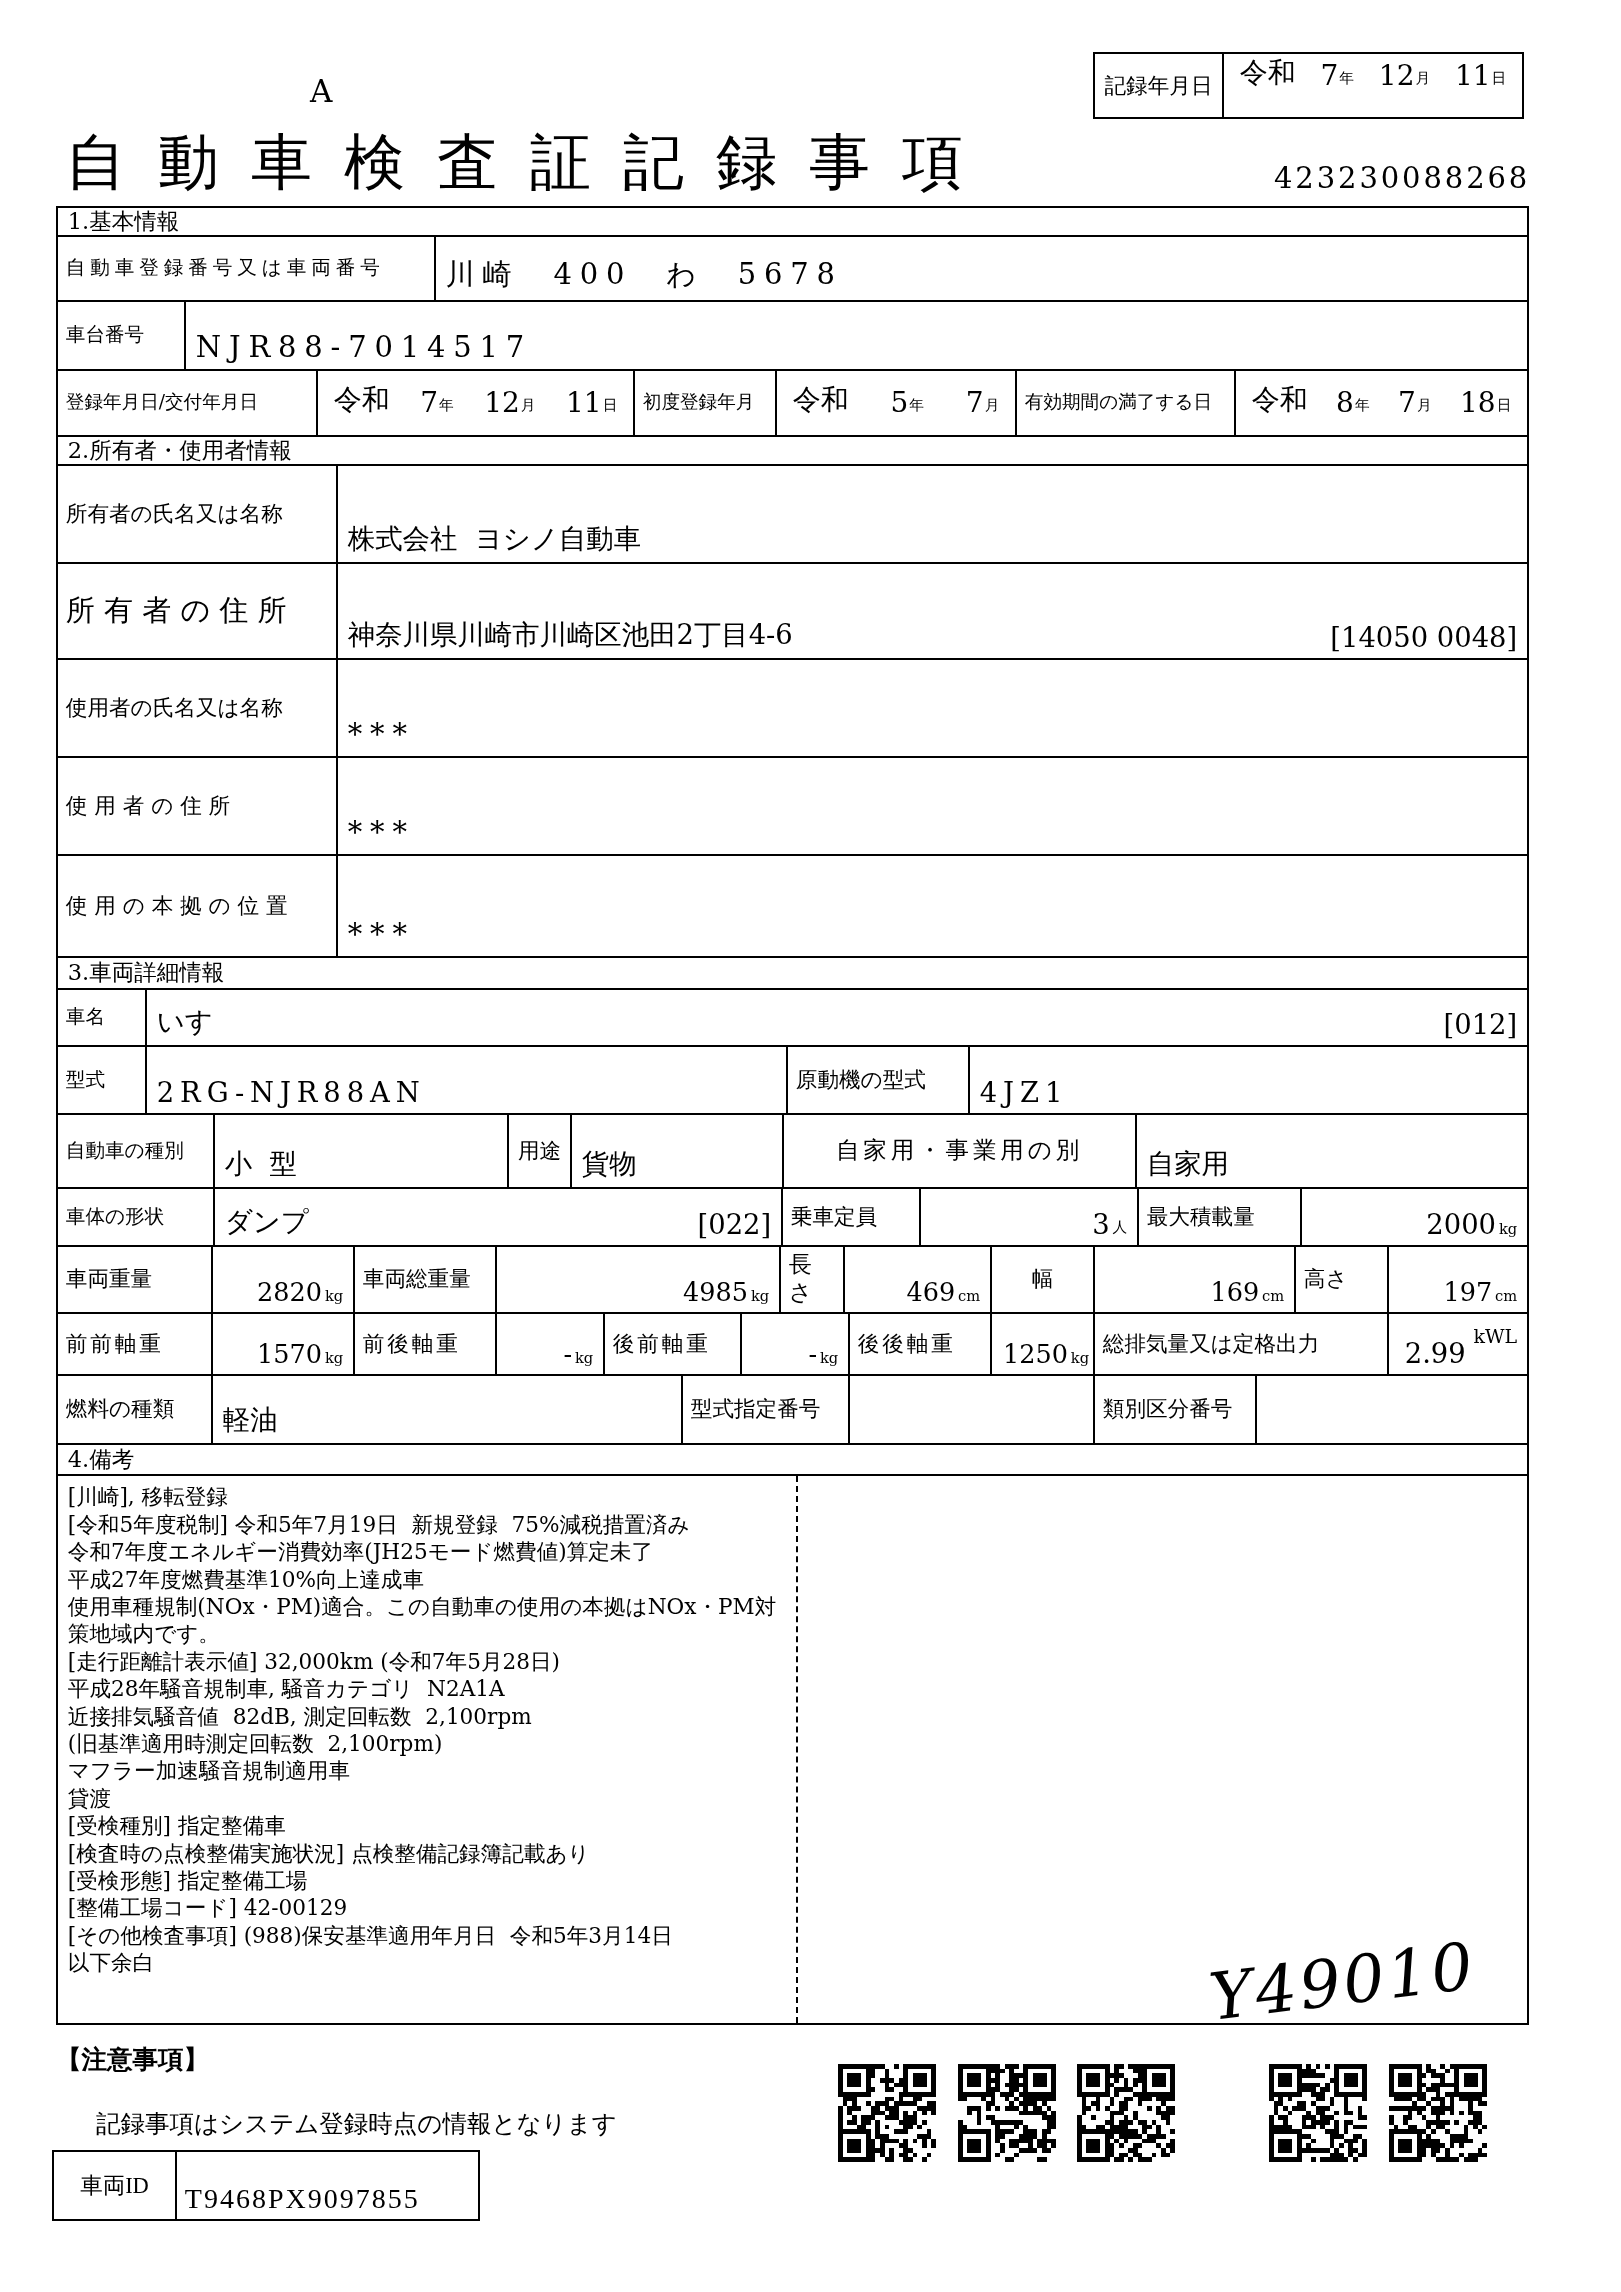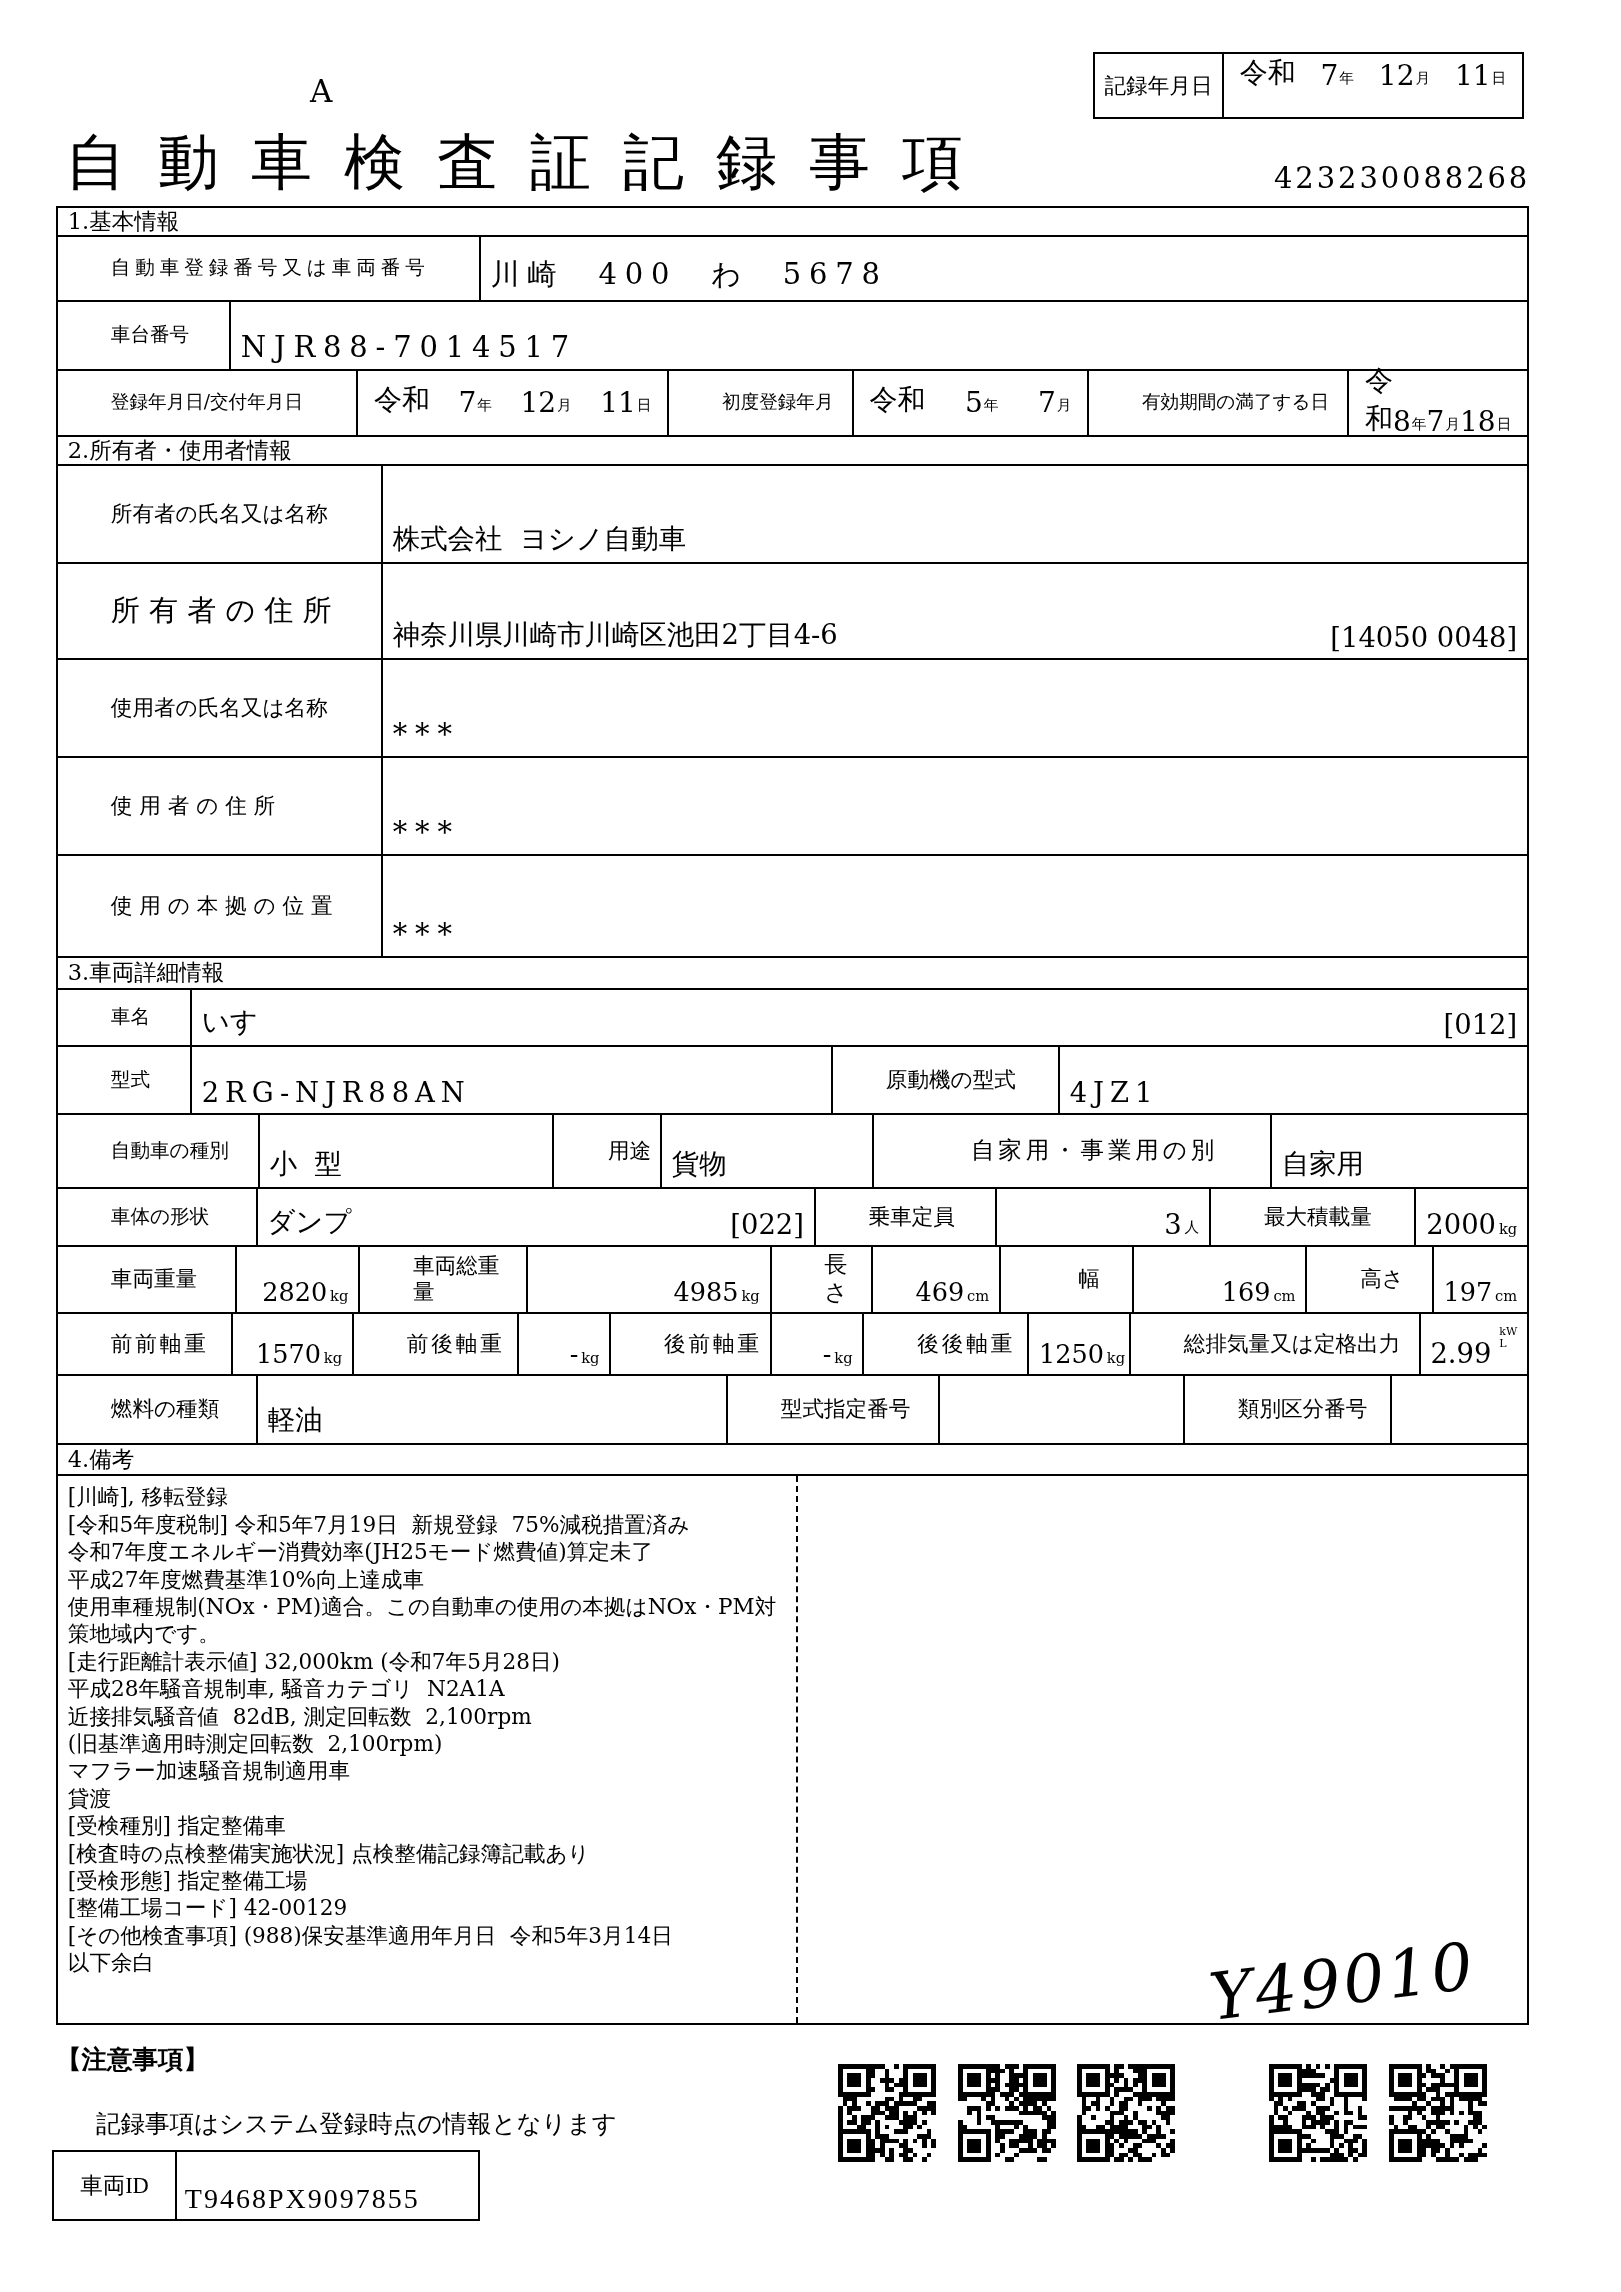--- a/index.html
+++ b/index.html
@@ -25,28 +25,28 @@
   .tok { display:flex; align-items:flex-end; }
   .tok .n { font-size:28px; }
   .tok .u2 { font-size:14.7px; padding-bottom:3.9px; margin-left:1px; }
 
   
   .table { left:56px; top:206px; width:1473px; border:2.9px solid #000; display:flex; flex-direction:column; }
   .row { display:flex; border-top:2.9px solid #000; }
   .row:first-child { border-top:none; }
   .c { border-right:2px solid #000; display:flex; align-items:center; position:relative; }
   .c.last { border-right:none; }
-  .lbl { font-size:19.6px; padding:2px 7.8px; line-height:1.2;margin-left:45px; }
+  .lbl { font-size:19.6px; padding:2px 7.8px; line-height:1.2; }
   .lbl.sp { letter-spacing:4.9px; }
   .lbl.ctr { justify-content:center; padding:2px 2px; }
   .val { align-items:flex-end; font-size:27.4px; padding:2px 9.8px 4.9px; }
   .val.rt { justify-content:flex-end; }
   .val.between { justify-content:space-between; }
   .u { font-size:14.7px; margin-left:2.9px; padding-bottom:2.9px; }
-  .stack { display:flex; flex-direction:column; height:43px; font-size:11px; line-height:1.1; margin-left:7.8px; text-align:left; }
+  .stack { display:flex; flex-direction:row; height:43px; font-size:19px; line-height:1.1; margin-left:7.8px; text-align:left; }
   .sechdr { font-size:22.5px; padding:1px 9.8px; display:flex; align-items:center; }
   .ls8 { letter-spacing:7.8px; white-space:pre; }
   .ls6 { letter-spacing:5.9px; white-space:pre; }
   .big { font-size:29px; }
 
   
   .remarks-wrap { display:flex; height:549px; }
   .remarks-left { width:740px; border-right:2px dashed #000; padding:7.8px 9.8px; font-size:21.6px; line-height:27.4px; }
   .remark-line { white-space:pre-wrap; min-height:27.4px; }
   .remarks-right { flex:1; position:relative; }

